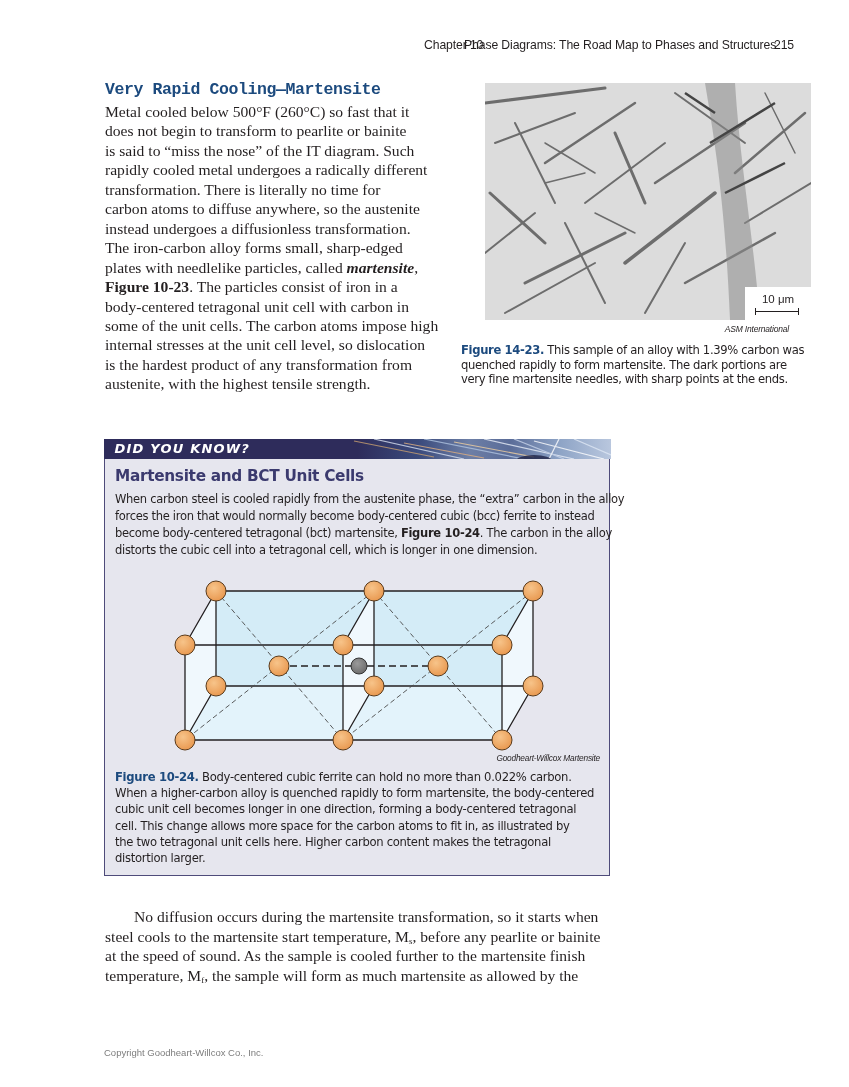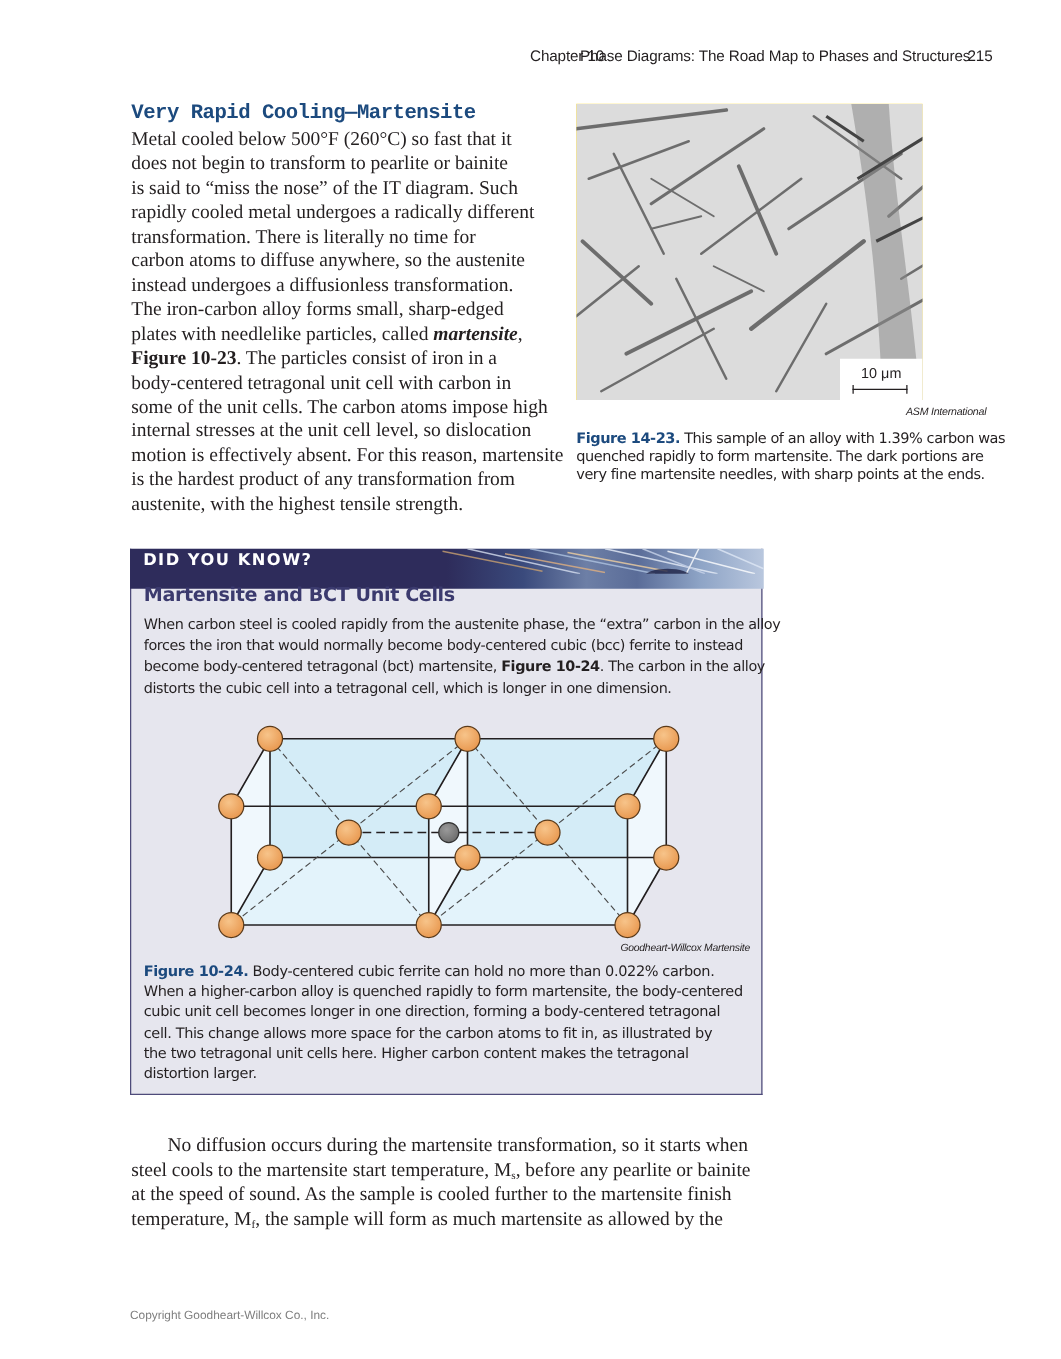--- a/index.html
+++ b/index.html
@@ -4,33 +4,33 @@
 <style>
   html, body { margin:0; padding:0; }
   body { width:849px; height:1087px; background:#ffffff; position:relative; overflow:hidden; font-family:"Liberation Serif", serif; color:#231f20; }
   .running-head { position:absolute; top:38px; left:400px; width:392px; font-family:"Liberation Sans", sans-serif; font-size:12.2px; color:#231f20; white-space:nowrap; letter-spacing:-0.1px; }
   .running-head .chap { position:absolute; left:24px; }
   .running-head .title { position:absolute; left:64px; }
   .running-head .pg { position:absolute; left:354px;padding-left:20px; }
   .section-heading { position:absolute; left:105px; top:80px; font-family:Liberation Mono, monospace; font-weight:bold; font-size:16.5px; color:#1c4a7e; letter-spacing:-0.4px; white-space:nowrap; }
   .body-col { position:absolute; left:105px; top:102px; width:340px; font-size:15.6px; line-height:19.45px; color:#231f20; }
   .body-col .line { display:block; white-space:nowrap; }
-  .photo { position:absolute; left:461px; top:83px; width:277px; height:237px; background:#fde047; overflow:hidden; }
+  .photo { position:absolute; left:485px; top:83px; width:326px; height:237px; background:#6d28d9; overflow:hidden; }
   .photo svg { display:block; }
   .scalebox { position:absolute; right:0; bottom:0; width:66px; height:33px; background:#ffffff; }
   .scalebox .lbl { position:absolute; top:6px; left:0; width:66px; text-align:center; font-family:"Liberation Sans", sans-serif; font-size:11.5px; color:#231f20; }
   .scalebox .bar { position:absolute; left:10px; top:24px; width:44px; height:1px; background:#231f20; }
   .scalebox .bar::before, .scalebox .bar::after { content:""; position:absolute; top:-3px; width:1px; height:7px; background:#231f20; }
   .scalebox .bar::before { left:0; } .scalebox .bar::after { right:0; }
   .credit-asm { position:absolute; top:324px; right:60px; font-family:"Liberation Sans", sans-serif; font-style:italic; font-size:8.5px; color:#231f20; letter-spacing:-0.2px; }
   .cap23 { position:absolute; left:461px; top:343px; width:335px; font-family:"DejaVu Sans", sans-serif; font-size:11.6px; line-height:14.6px; color:#231f20; letter-spacing:-0.35px; }
   .cap23 .line { display:block; white-space:nowrap; }
   .cap23 .fig { color:#1c4a7e; font-weight:bold; }
   .dyk { position:absolute; left:104px; top:439px; width:506px; height:437px; background:#e6e6ee; border:1.5px solid #4e4b7a; border-top:none; box-sizing:border-box; }
-  .dyk-header { position:absolute; left:-1.5px; top:0; width:507px; height:32px; background:linear-gradient(90deg,#2e2c5b 0%,#2e2c5b 50%,#3a4a7c 62%,#6d7fa6 72%,#5a6c98 80%,#8ea4c6 90%,#b9c7de 100%); overflow:hidden; }
+  .dyk-header { position:absolute; left:-1.5px; top:0; width:507px; height:20px; background:linear-gradient(90deg,#2e2c5b 0%,#2e2c5b 50%,#3a4a7c 62%,#6d7fa6 72%,#5a6c98 80%,#8ea4c6 90%,#b9c7de 100%); overflow:hidden;font-style:italic; }
   .dyk-header .streaks { position:absolute; left:0; top:0; }
   .dyk-label { position:absolute; left:11px; top:2px; font-family:"DejaVu Sans", sans-serif; font-weight:bold; font-size:13px; color:#ffffff; letter-spacing:1.2px; }
   .dyk-title { position:absolute; left:10px; top:28px; font-family:"DejaVu Sans", sans-serif; font-weight:bold; font-size:15.3px; color:#3b3a6e; letter-spacing:-0.3px; white-space:nowrap; }
   .dyk-body { position:absolute; left:10px; top:52px; width:490px; font-family:"DejaVu Sans", sans-serif; font-size:11.5px; line-height:17px; color:#231f20; letter-spacing:-0.3px; }
   .dyk-body .line { display:block; white-space:nowrap; }
   .diagram { position:absolute; left:0; top:0; }
   .credit-gw { position:absolute; right:9px; top:314px; font-family:"Liberation Sans", sans-serif; font-style:italic; font-size:8.3px; color:#231f20; letter-spacing:-0.2px; }
   .cap24 { position:absolute; left:10px; top:330px; width:490px; font-family:"DejaVu Sans", sans-serif; font-size:11.6px; line-height:16.2px; color:#231f20; letter-spacing:-0.3px; }
   .cap24 .line { display:block; white-space:nowrap; }
   .cap24 .fig { color:#1c4a7e; font-weight:bold; }
@@ -58,21 +58,20 @@
   <span class="line">rapidly cooled metal undergoes a radically different</span>
   <span class="line">transformation. There is literally no time for</span>
   <span class="line">carbon atoms to diffuse anywhere, so the austenite</span>
   <span class="line">instead undergoes a diffusionless transformation.</span>
   <span class="line">The iron-carbon alloy forms small, sharp-edged</span>
   <span class="line"><span>plates with needlelike particles, called </span><b><i>martensite</i></b><span>,</span></span>
   <span class="line"><b>Figure 10-23</b><span>. The particles consist of iron in a</span></span>
   <span class="line">body-centered tetragonal unit cell with carbon in</span>
   <span class="line">some of the unit cells. The carbon atoms impose high</span>
   <span class="line">internal stresses at the unit cell level, so dislocation</span>
-  <span class="line">motion is effectively absent. For this reason, martensite</span>
   <span class="line">is the hardest product of any transformation from</span>
   <span class="line">austenite, with the highest tensile strength.</span>
 </div>
 
 <div class="photo">
   <svg width="326" height="237" viewBox="0 0 326 237">
     <rect width="326" height="237" fill="#dcdcdc"></rect>
     <g stroke="#5a5a5a" stroke-linecap="round" fill="none" opacity="0.85">
       <path d="M0 20 L120 5" stroke-width="3"></path>
       <path d="M10 60 L90 30" stroke-width="2"></path>

